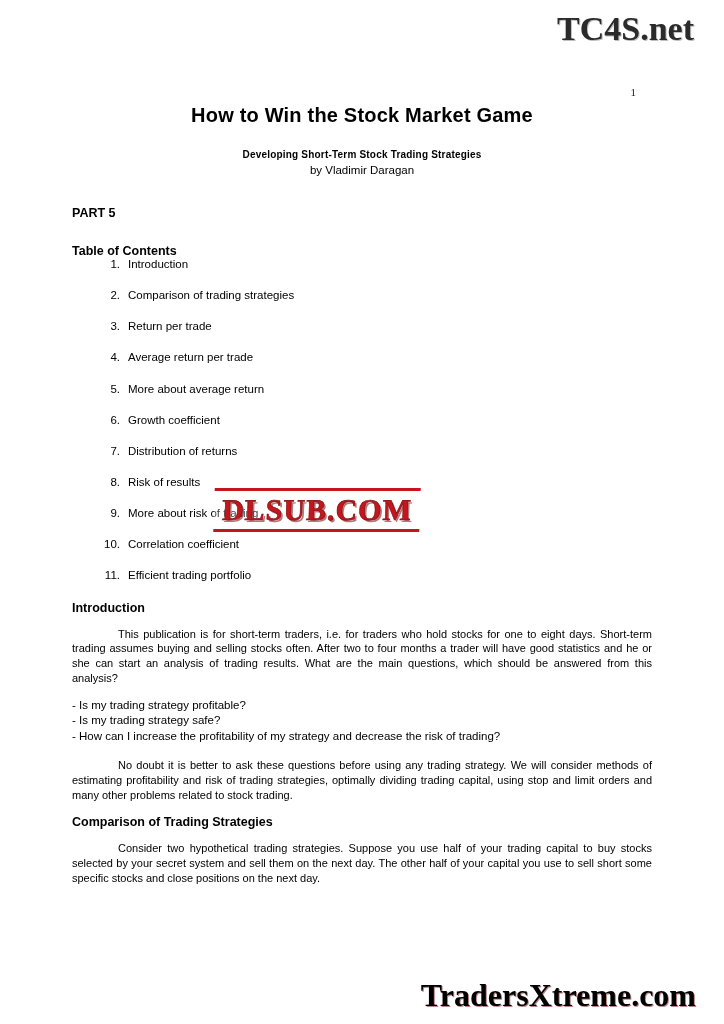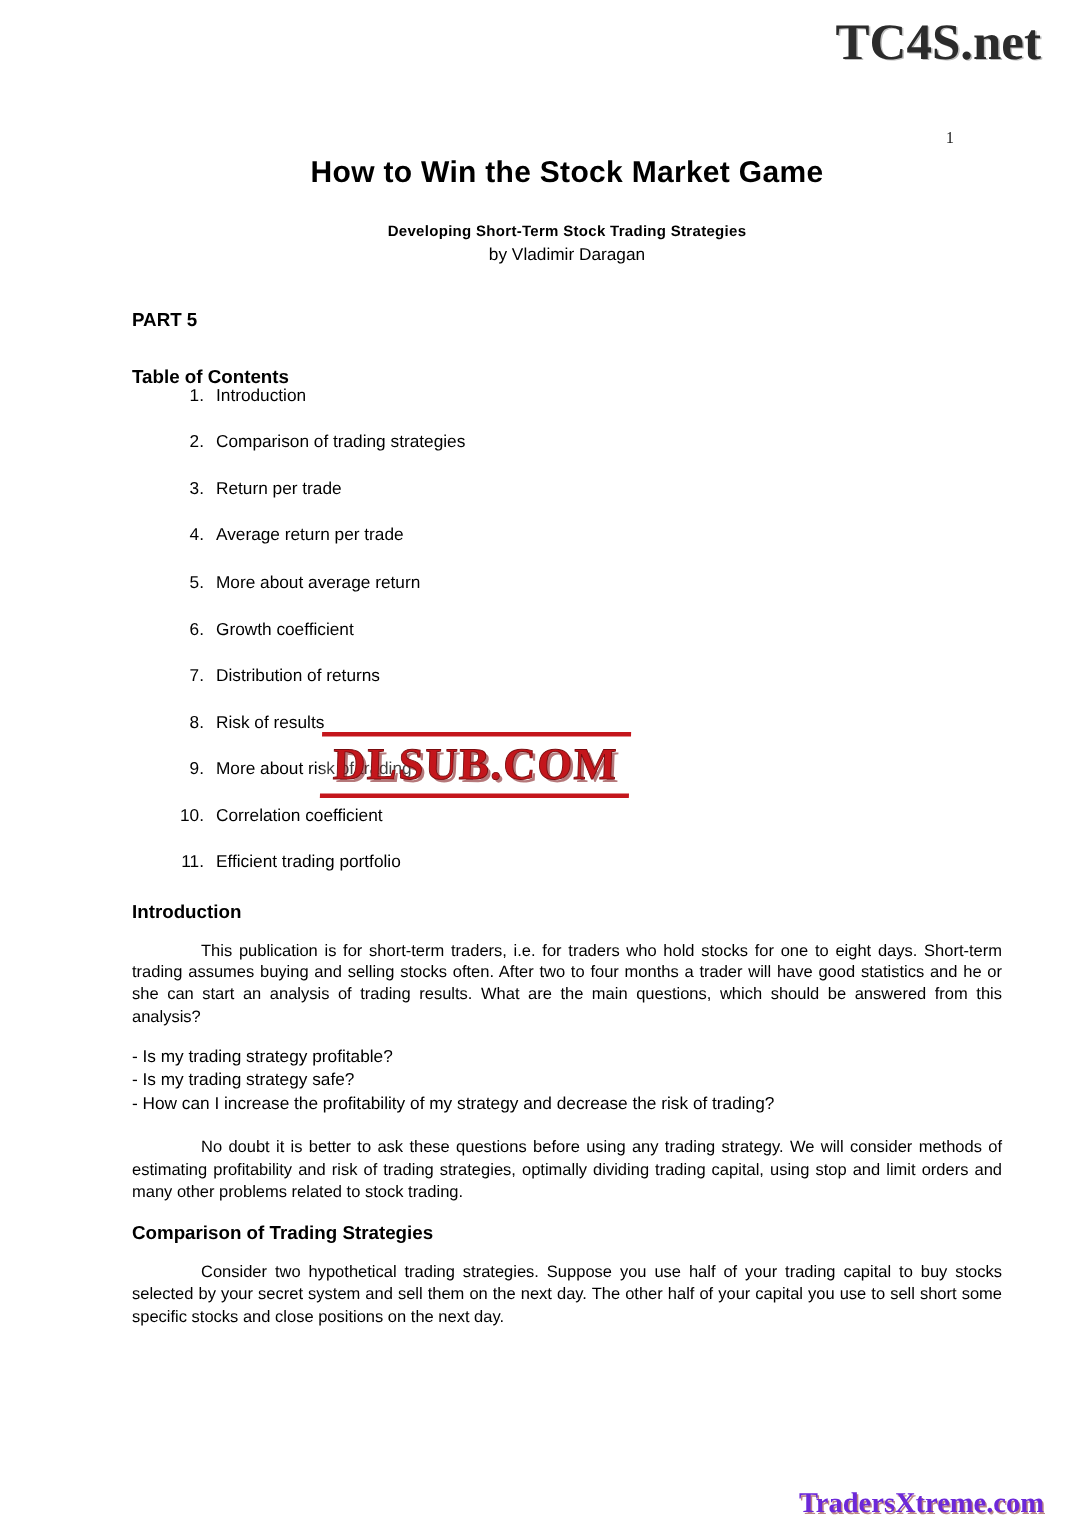--- a/index.html
+++ b/index.html
@@ -38,21 +38,21 @@
     position: absolute;
     top: 86px;
     right: 76px;
     font-family: "Liberation Serif", serif;
     font-size: 11px;
     color: #222;
   }
 
   .content {
     position: absolute;
-    left: 88px;
+    left: 72px;
     top: 104px;
     width: 580px;
   }
 
   h1.title {
     font-size: 20px;
     font-weight: bold;
     text-align: center;
     margin: 0 0 22px 0;
     letter-spacing: 0.2px;
@@ -142,23 +142,23 @@
     border-bottom: 3px solid #c4161c;
     background: rgba(255,255,255,0.25);
   }
 
   
   .wm-bottom {
     position: absolute;
     right: 16px;
     bottom: 10px;
     font-family: "Liberation Serif", serif;
-    font-size: 19px;
-    font-weight: bold;
-    color: #6d28d9;
+    font-size: 32px;
+    font-weight: bold;
+    color: #000000;
     text-shadow: 1px 1px 0 rgba(120,10,12,0.5);
     letter-spacing: 0px;
   }
 </style>
 </head>
 <body>
 
 <div class="page">
 
   <div class="wm-top">TC4S.net</div>

